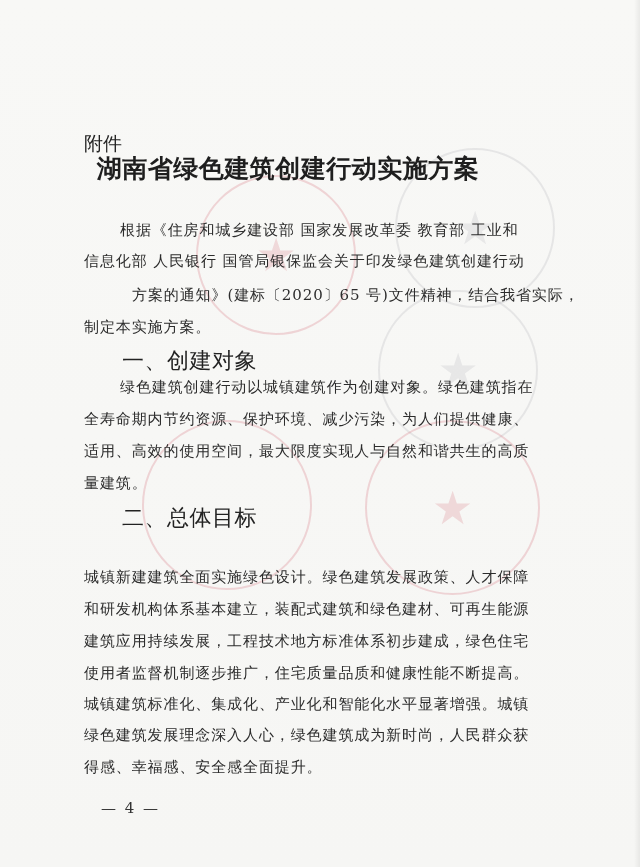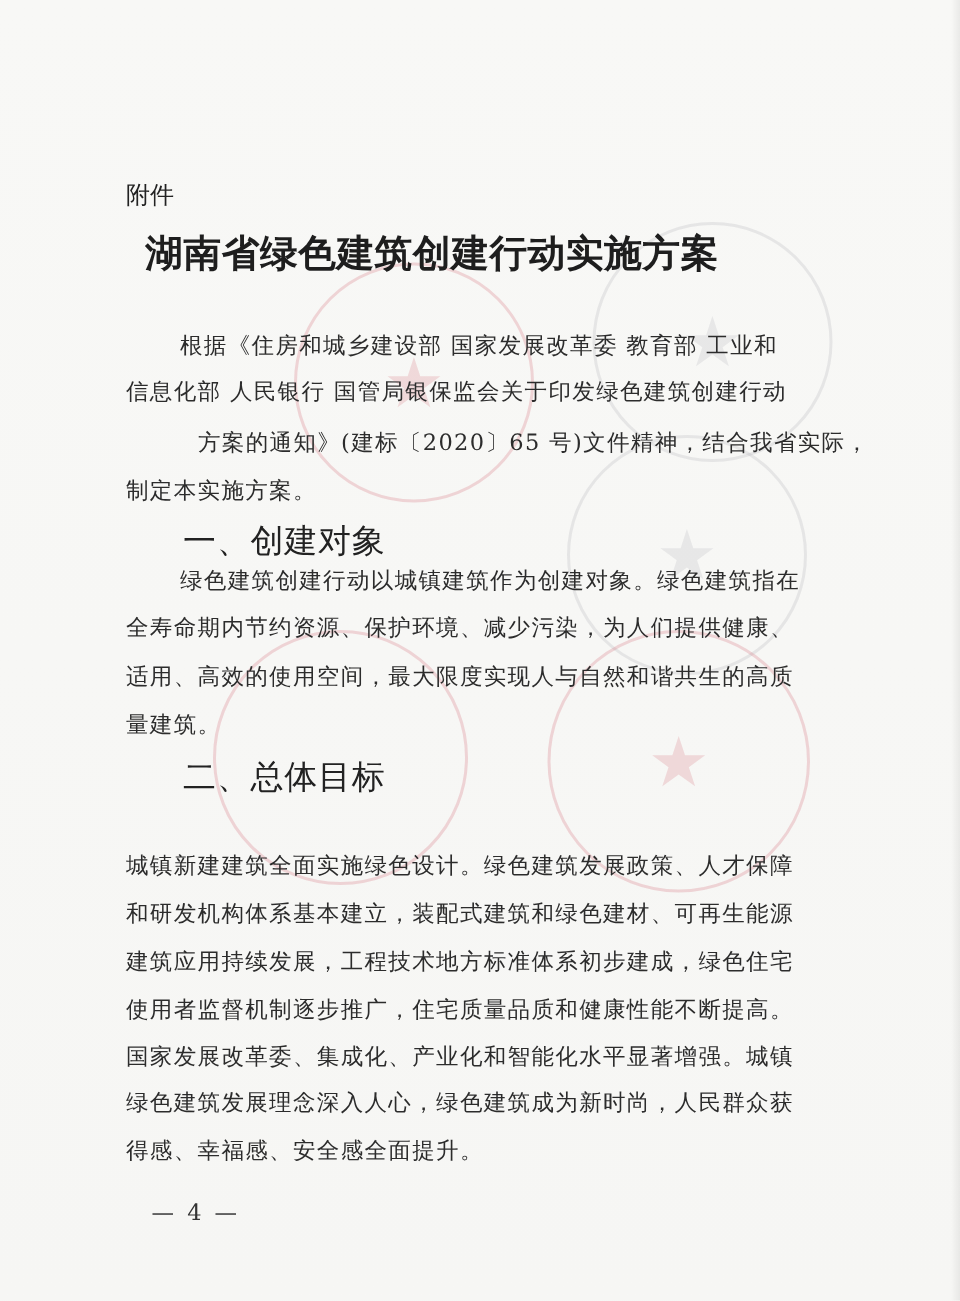--- a/index.html
+++ b/index.html
@@ -28,23 +28,23 @@
     .seal .inner {
       position: absolute; left: 50%; top: 50%;
       transform: translate(-50%, -50%);
       font-size: 46px; color: rgba(214, 110, 120, 0.22);
       font-family: "DejaVu Sans", sans-serif;
     }
     .seal.grey { border-color: rgba(150,150,160,0.18); }
     .seal.grey .inner { color: rgba(150,150,160,0.16); }
 
     .attachment-label {
-      position: absolute; left: 84px; top: 120px;
+      position: absolute; left: 84px; top: 131px;
       font-family: "DejaVu Sans", "Liberation Sans", sans-serif;
-      font-size: 16px; color: #222;
+      font-size: 19px; color: #222;
     }
     .title {
       position: absolute; left: 0; width: 576px; top: 152px;
       text-align: center;
       font-size: 25px; font-weight: bold; color: #1e1e1e;
       letter-spacing: 0.5px;
     }
     .line {
       position: absolute; left: 84px;
       font-size: 15px; line-height: 20px;
@@ -85,27 +85,27 @@
   <div class="attachment-label">附件</div>
   <div class="title">湖南省绿色建筑创建行动实施方案</div>
 
   <div class="line" style="left:120px; top:220px;">根据《住房和城乡建设部 国家发展改革委 教育部 工业和</div>
   <div class="line" style="top:251px;">信息化部 人民银行 国管局银保监会关于印发绿色建筑创建行动</div>
   <div class="line" style="top:285px;margin-left:48px;">方案的通知》(建标〔2020〕65 号)文件精神，结合我省实际，</div>
   <div class="line" style="top:317px;">制定本实施方案。</div>
 
   <div class="heading" style="top:346px;">一、创建对象</div>
   <div class="line" style="left:120px; top:377px;">绿色建筑创建行动以城镇建筑作为创建对象。绿色建筑指在</div>
-  <div class="line" style="top:409px;font-family:Liberation Serif, serif;">全寿命期内节约资源、保护环境、减少污染，为人们提供健康、</div>
+  <div class="line" style="top:409px;">全寿命期内节约资源、保护环境、减少污染，为人们提供健康、</div>
   <div class="line" style="top:441px;">适用、高效的使用空间，最大限度实现人与自然和谐共生的高质</div>
   <div class="line" style="top:473px;">量建筑。</div>
 
   <div class="heading" style="top:503px;">二、总体目标</div>
   <div class="line" style="top:567px;">城镇新建建筑全面实施绿色设计。绿色建筑发展政策、人才保障</div>
   <div class="line" style="top:599px;">和研发机构体系基本建立，装配式建筑和绿色建材、可再生能源</div>
   <div class="line" style="top:631px;">建筑应用持续发展，工程技术地方标准体系初步建成，绿色住宅</div>
   <div class="line" style="top:663px;">使用者监督机制逐步推广，住宅质量品质和健康性能不断提高。</div>
-  <div class="line" style="top:694px;">国家发展改革委、集成化、产业化和智能化水平显著增强。城镇</div>
+  <div class="line" style="top:694px;">城镇建筑标准化、集成化、产业化和智能化水平显著增强。城镇</div>
   <div class="line" style="top:725px;">绿色建筑发展理念深入人心，绿色建筑成为新时尚，人民群众获</div>
   <div class="line" style="top:757px;">得感、幸福感、安全感全面提升。</div>
 
   <div class="page-number">— 4 —</div>
 </div>
 
 </body></html>

